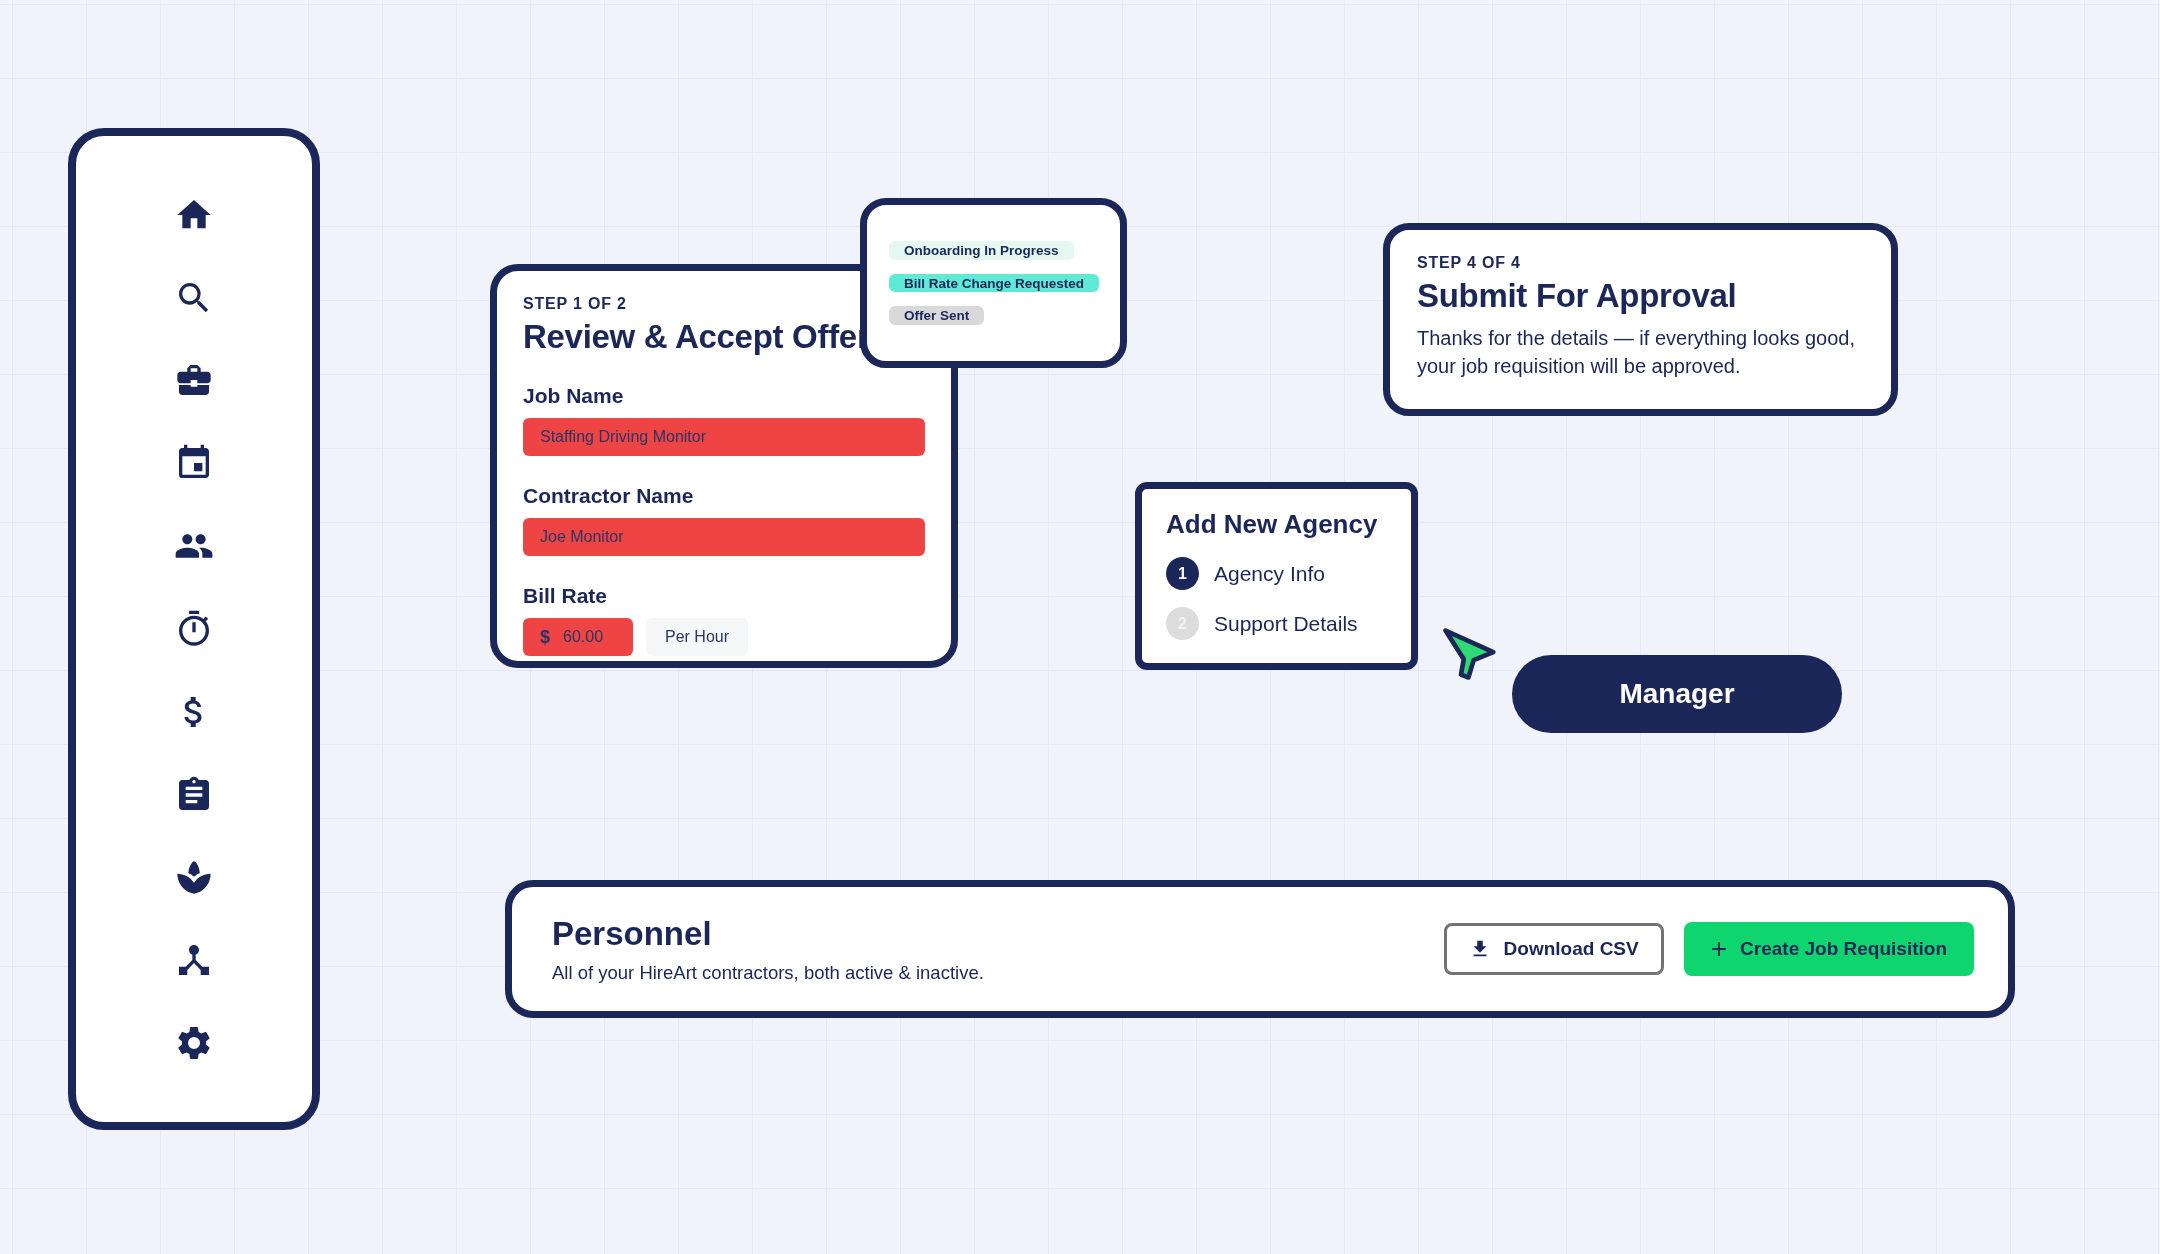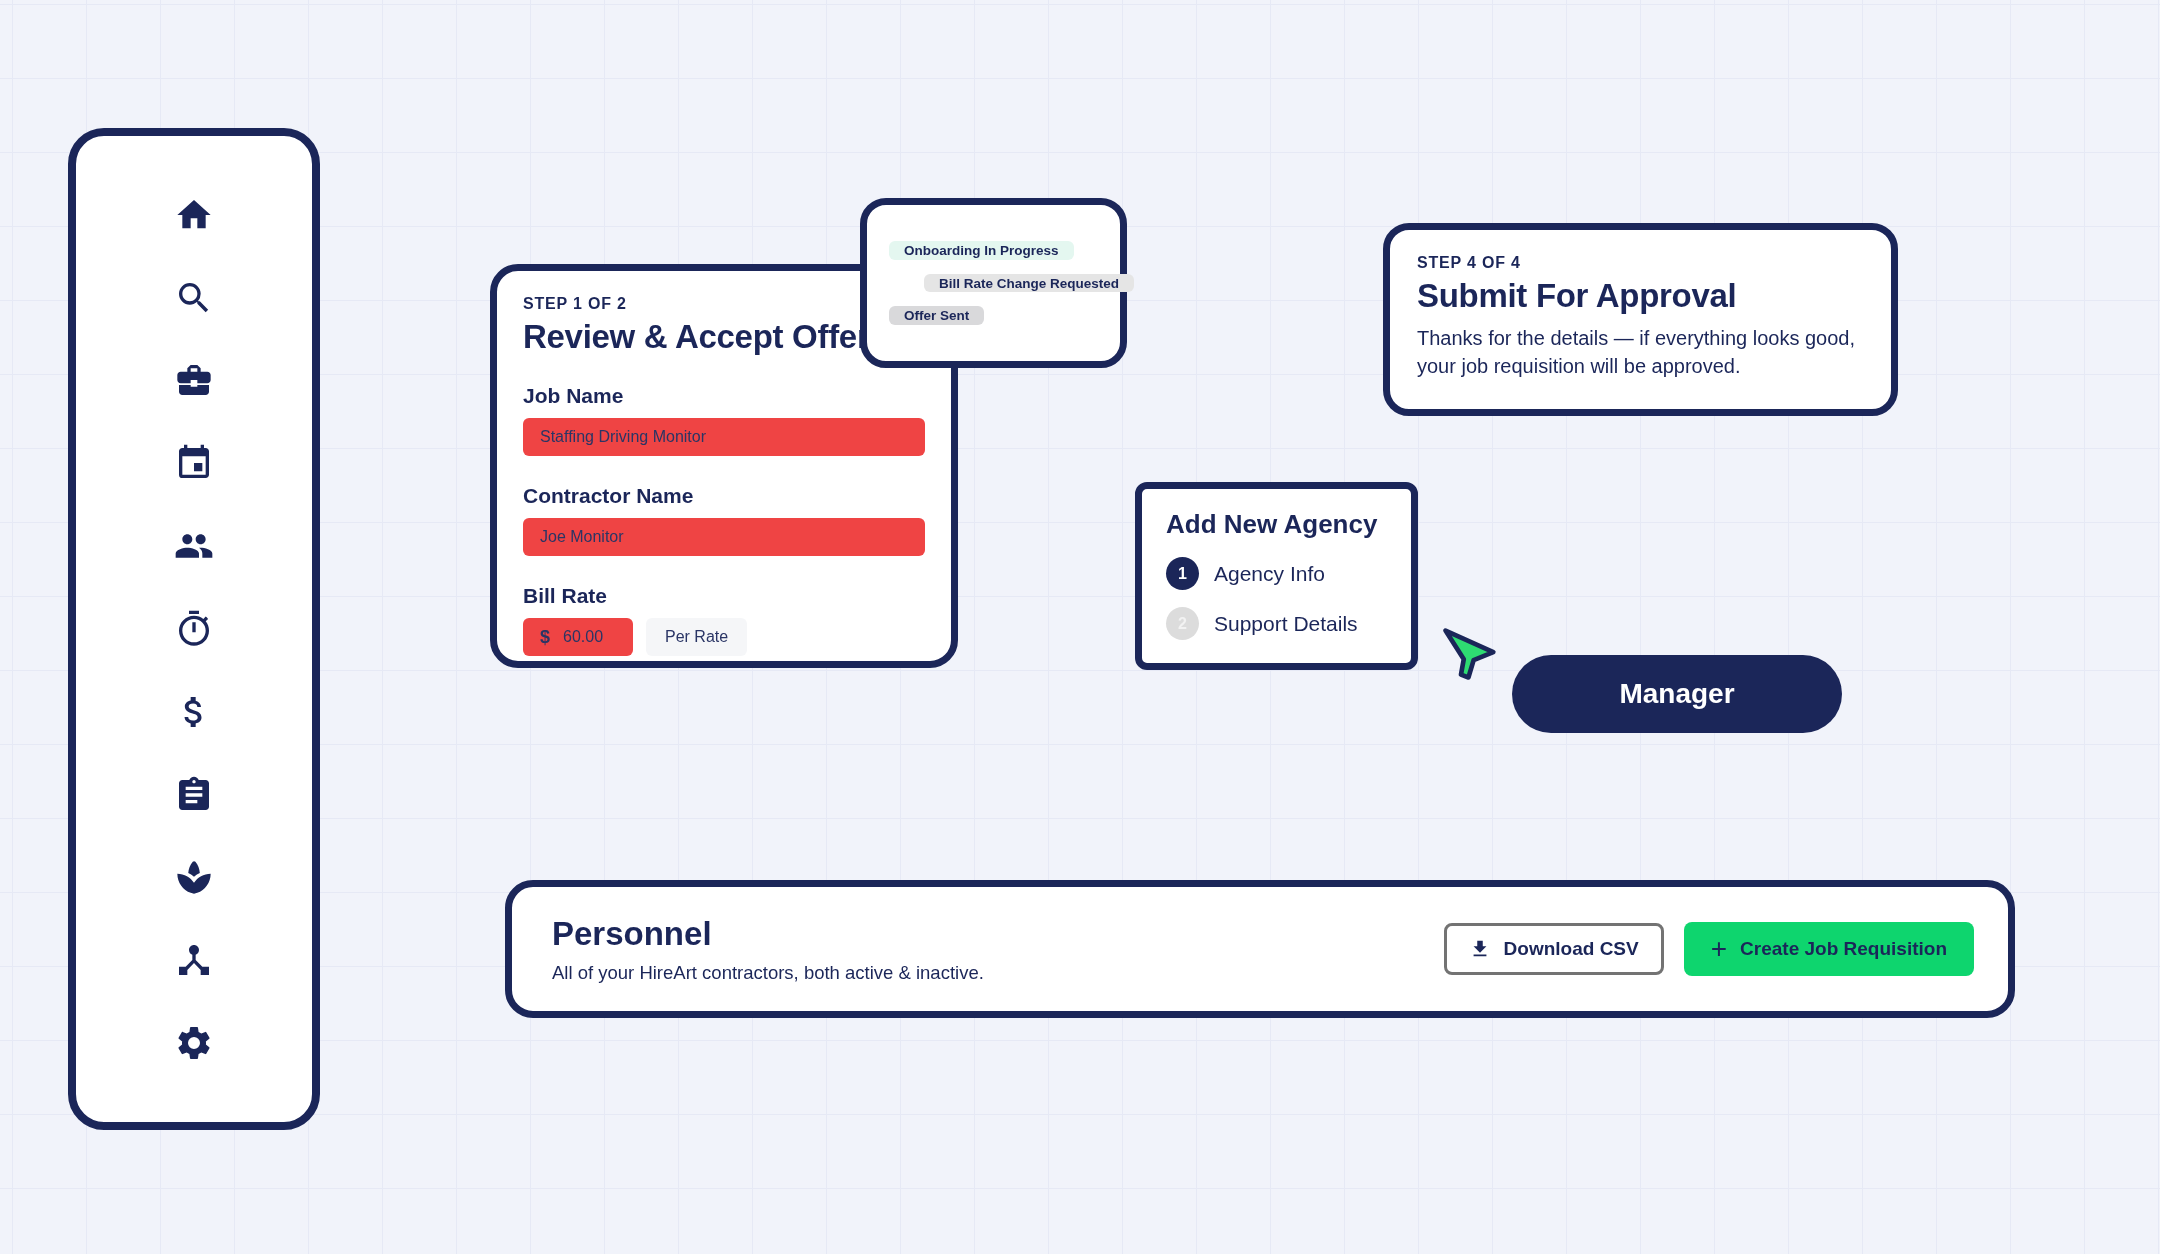--- a/index.html
+++ b/index.html
@@ -44,21 +44,21 @@
   
   .badges-card{
     left:860px;top:198px;width:267px;height:170px;border-radius:26px;z-index:2;
     display:flex;flex-direction:column;gap:14px;padding:36px 22px;
   }
   .badge{
     height:30px;border-radius:6px;display:inline-flex;align-items:center;
     padding:0 15px;font-size:13.5px;font-weight:bold;width:fit-content;white-space:nowrap;
   }
   .badge-mint{background:#E4F7F0;}
-  .badge-pink{background:#e5e5e5;margin-left:35px;}
+  .badge-pink{background:#5eead4;}
   .badge-gray{background:#D9D9DB;}
   
   .approval-card{left:1383px;top:223px;width:515px;height:193px;border-radius:26px;padding:24px 24px 24px 27px;}
   .approval-desc{font-size:20px;line-height:1.42;margin-top:9px;}
   
   .agency-card{left:1135px;top:482px;width:283px;height:188px;border-radius:12px;padding:20px 24px;}
   .agency-title{font-size:26px;font-weight:bold;margin:0;}
   .step-row{display:flex;align-items:center;gap:15px;margin-top:17px;font-size:21px;}
   .step-circle{
     width:33px;height:33px;border-radius:50%;display:flex;align-items:center;
@@ -164,21 +164,21 @@
     <div class="field-label">Contractor Name</div>
     <div class="text-input">
       <span>Joe Monitor</span>
     </div>
     <div class="field-label">Bill Rate</div>
     <div class="bill-row">
       <div class="text-input bill-input">
         <span class="bill-currency">$</span>
         <span>60.00</span>
       </div>
-      <div class="unit-chip">Per Rate</div>
+      <div class="unit-chip">Per Hour</div>
     </div>
   </section>
 
   <section class="card badges-card">
     <span class="badge badge-mint">Onboarding In Progress</span>
     <span class="badge badge-pink">Bill Rate Change Requested</span>
     <span class="badge badge-gray">Offer Sent</span>
   </section>
 
   <section class="card approval-card">

